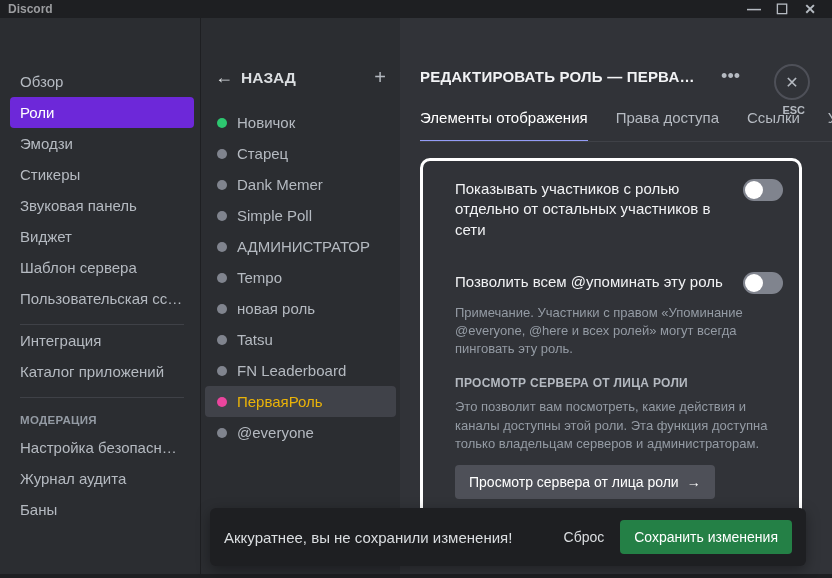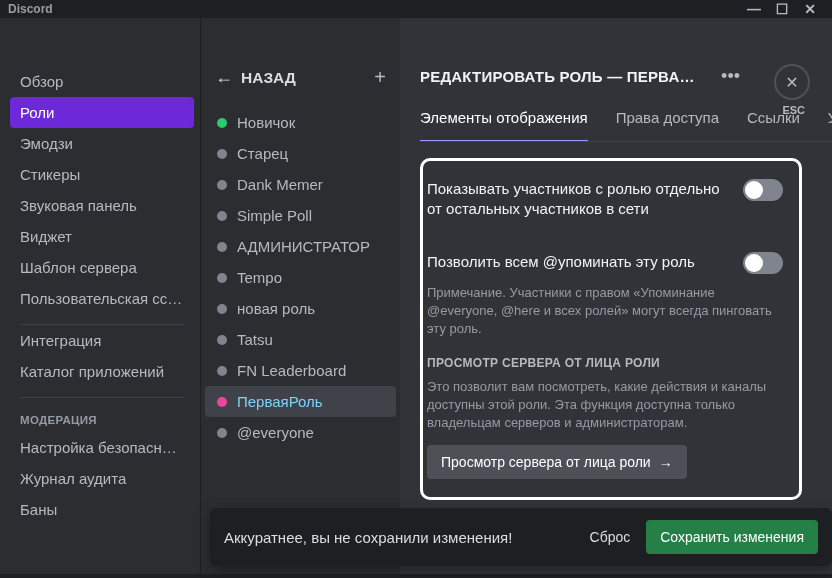--- a/index.html
+++ b/index.html
@@ -11,41 +11,41 @@
 .col1 { width: 200px; background: #2b2d31; padding: 48px 6px 20px 10px; overflow: hidden; }
 .cat { font-size: 11.5px; font-weight: 700; color: #949ba4; letter-spacing: .3px; margin: 16px 10px 6px; display: flex; align-items: center; gap: 6px; }
 .cat .dot { width: 6px; height: 6px; border-radius: 50%; background: #f0b232; display: inline-block; }
 .navitem { font-size: 15px; color: #b5bac1; padding: 7px 10px; border-radius: 4px; cursor: pointer; white-space: nowrap; overflow: hidden; text-overflow: ellipsis; }
 .navitem.active { background: #6d28d9; color: #fff; }
 .divider { height: 1px; background: #3f4147; margin: 10px 10px 0; }
 .col2 { width: 200px; background: #2b2d31; padding: 48px 4px 20px 4px; border-left: 1px solid #1e1f22; position: relative; overflow: hidden; }
 .col2-header { display: flex; align-items: center; gap: 8px; padding: 0 10px 18px; color: #dbdee1; font-size: 15.5px; font-weight: 600; }
 .col2-header .plus { margin-left: auto; font-size: 20px; font-weight: 400; color: #b5bac1; }
 .roleitem { display: flex; align-items: center; gap: 10px; font-size: 15px; color: #b5bac1; padding: 7px 12px; border-radius: 4px; cursor: pointer; white-space: nowrap; overflow: hidden; text-overflow: ellipsis; }
-.roleitem.active { background: #404249; color: #7dd3fc; }
+.roleitem.active { background: #404249; color: #eab308; }
 .roledot { width: 10px; height: 10px; border-radius: 50%; flex-shrink: 0; }
 .col3 { flex: 1; background: #313338; position: relative; padding: 48px 0 0 20px; overflow: hidden; }
 .headrow { display: flex; align-items: center; gap: 24px; padding-right: 92px; }
 .headtitle { font-size: 15px; font-weight: 700; color: #f2f3f5; letter-spacing: .2px; white-space: nowrap; overflow: hidden; text-overflow: ellipsis; }
 .moredots { color: #b5bac1; font-size: 18px; }
 .closebtn { position: absolute; top: 46px; right: 22px; width: 36px; height: 36px; border: 2px solid #4e5058; border-radius: 50%; display: flex; align-items: center; justify-content: center; color: #b5bac1; font-size: 16px; }
 .esc { position: absolute; top: 86px; right: 27px; color: #b5bac1; font-size: 11px; font-weight: 600; }
 .tabs { display: flex; gap: 28px; margin-top: 22px; border-bottom: 1px solid #3f4147; padding-right: 0; overflow: hidden; }
 .tab { font-size: 15px; color: #b5bac1; padding: 0 0 14px; cursor: pointer; white-space: nowrap; }
 .tab.active { color: #fff; border-bottom: 2px solid #949cf7; margin-bottom: -1px; }
-.settings-box { margin: 16px 30px 0 0; border: 3px solid #fff; border-radius: 10px; padding: 18px 16px 18px 4px; background: #313338; position: relative; }
+.settings-box { margin: 16px 30px 0 0; border: 3px solid #fff; border-radius: 10px; padding: 18px 16px 18px 32px; background: #313338; position: relative; }
 .toggle-row { display: flex; align-items: flex-start; gap: 10px; margin-bottom: 10px; }
 .toggle-label { flex: 1; font-size: 15px; color: #f2f3f5; line-height: 1.35; }
 .toggle { width: 40px; height: 22px; background: #80848e; border-radius: 11px; position: relative; flex-shrink: 0; }
 .toggle::after { content: ""; position: absolute; left: 2px; top: 2px; width: 18px; height: 18px; background: #fff; border-radius: 50%; }
 .tx { position: absolute; left: 5px; top: 4px; color: #80848e; font-size: 12px; font-weight: 700; }
 .note { font-size: 13px; color: #949ba4; line-height: 1.4; margin-bottom: 18px; }
 .section-h { font-size: 12px; font-weight: 700; color: #b5bac1; letter-spacing: .3px; margin: 18px 0 8px; }
 .viewbtn { background: #4e5058; color: #fff; font-size: 14px; padding: 9px 14px; border-radius: 4px; display: inline-flex; align-items: center; gap: 8px; border: none; cursor: pointer; }
-.savebar { position: absolute; left: 210px; right: 0; bottom: 12px; background: #1e1f22; border-radius: 6px; padding: 12px 14px; display: flex; align-items: center; gap: 16px; box-shadow: 0 4px 14px rgba(0,0,0,.35); }
+.savebar { position: absolute; left: 210px; right: 26px; bottom: 12px; background: #1e1f22; border-radius: 6px; padding: 12px 14px; display: flex; align-items: center; gap: 16px; box-shadow: 0 4px 14px rgba(0,0,0,.35); }
 .savebar .msg { flex: 1; font-size: 15px; color: #dbdee1; }
 .savebar .reset { color: #dbdee1; font-size: 14px; cursor: pointer; }
 .savebar .save { background: #248046; color: #fff; font-size: 14px; font-weight: 500; padding: 9px 14px; border-radius: 4px; border: none; cursor: pointer; }
 </style>
 </head>
 <body>
 
 <div class="titlebar">
   <span>Discord</span>
   <span class="spacer"></span>

